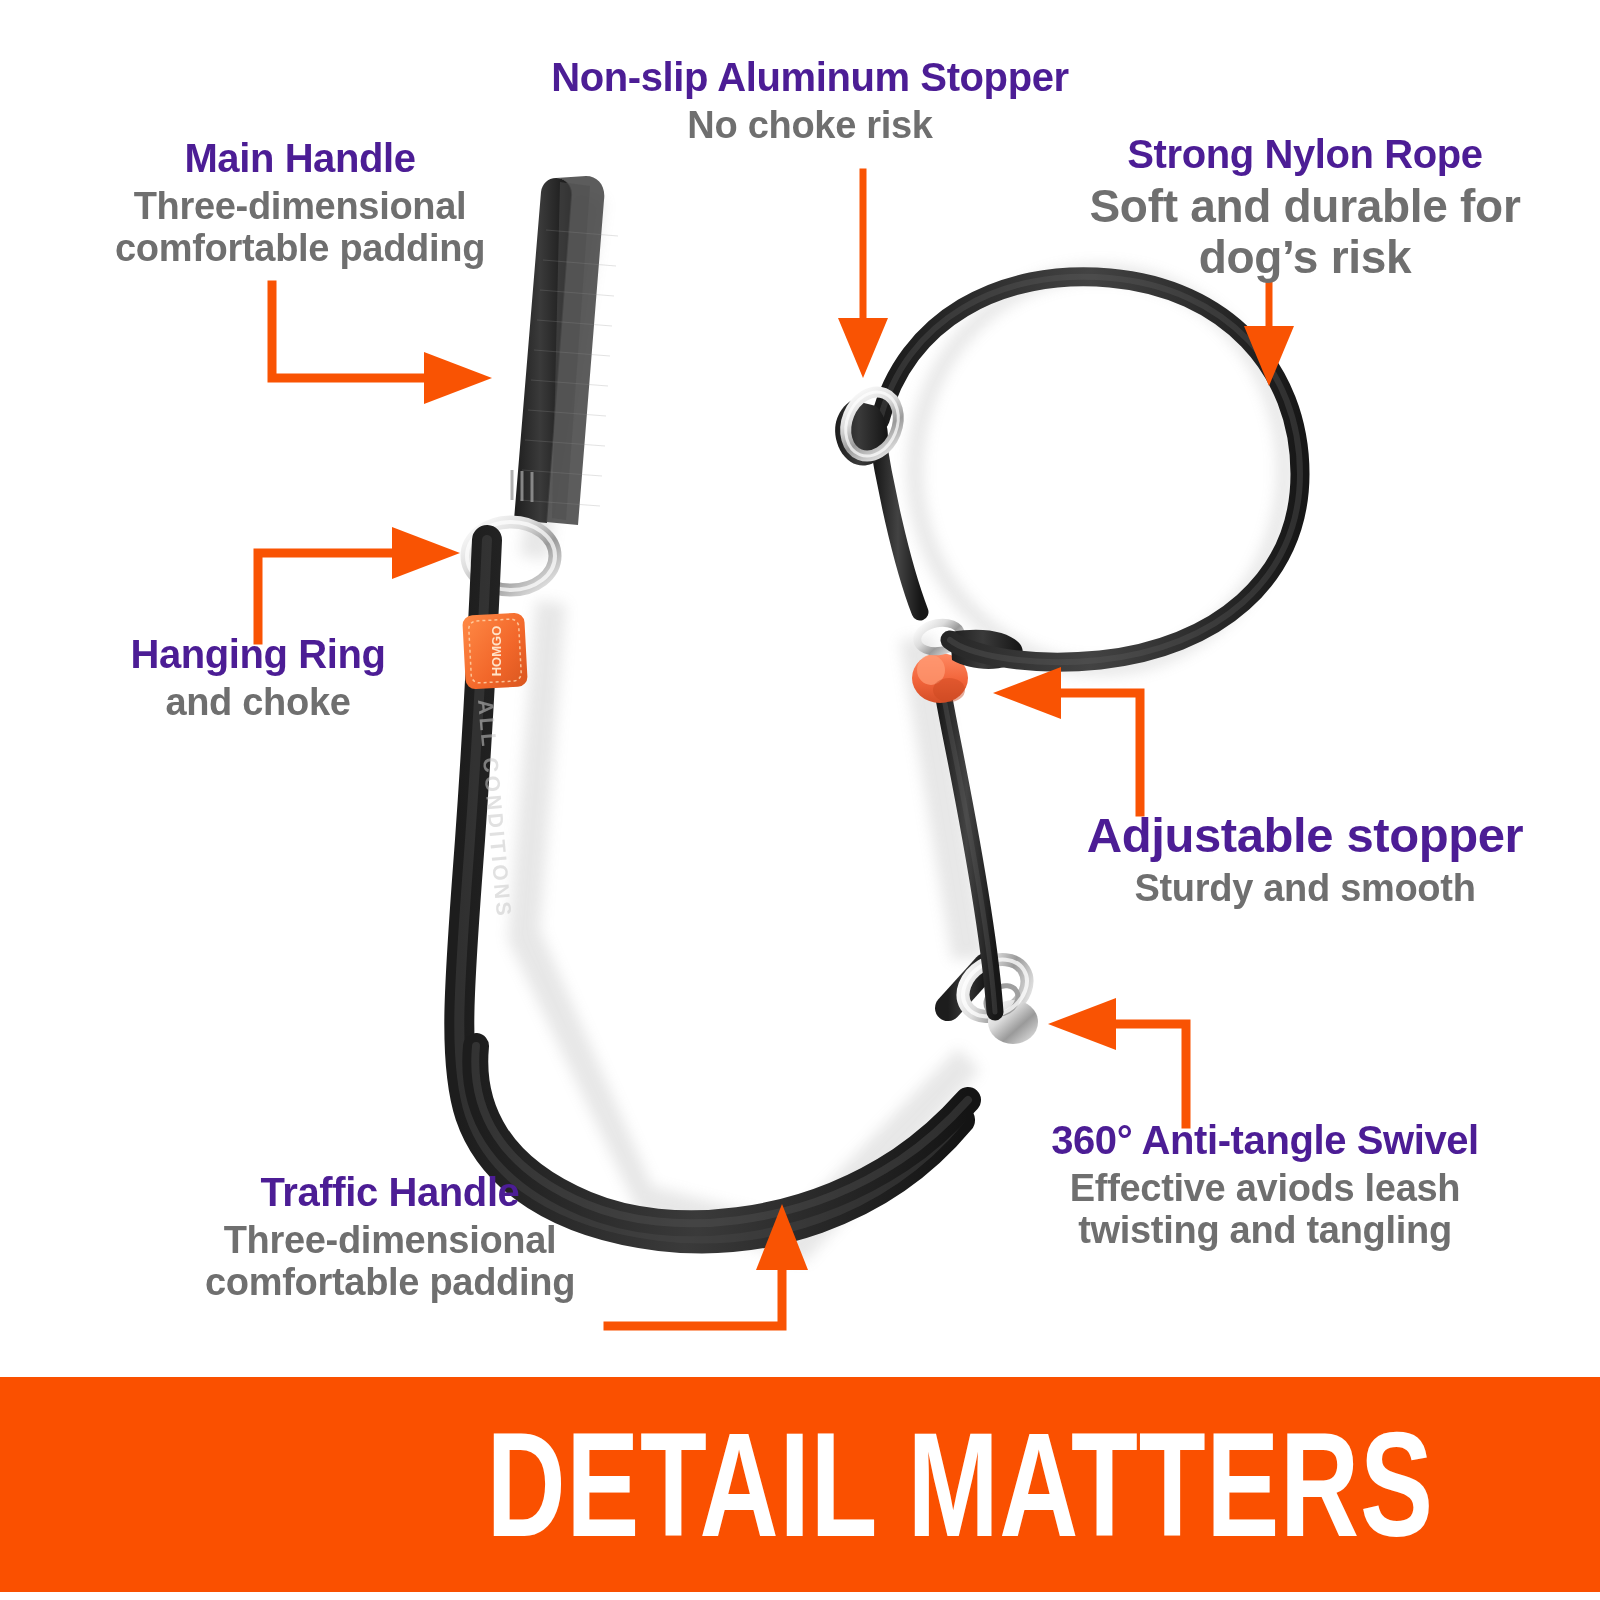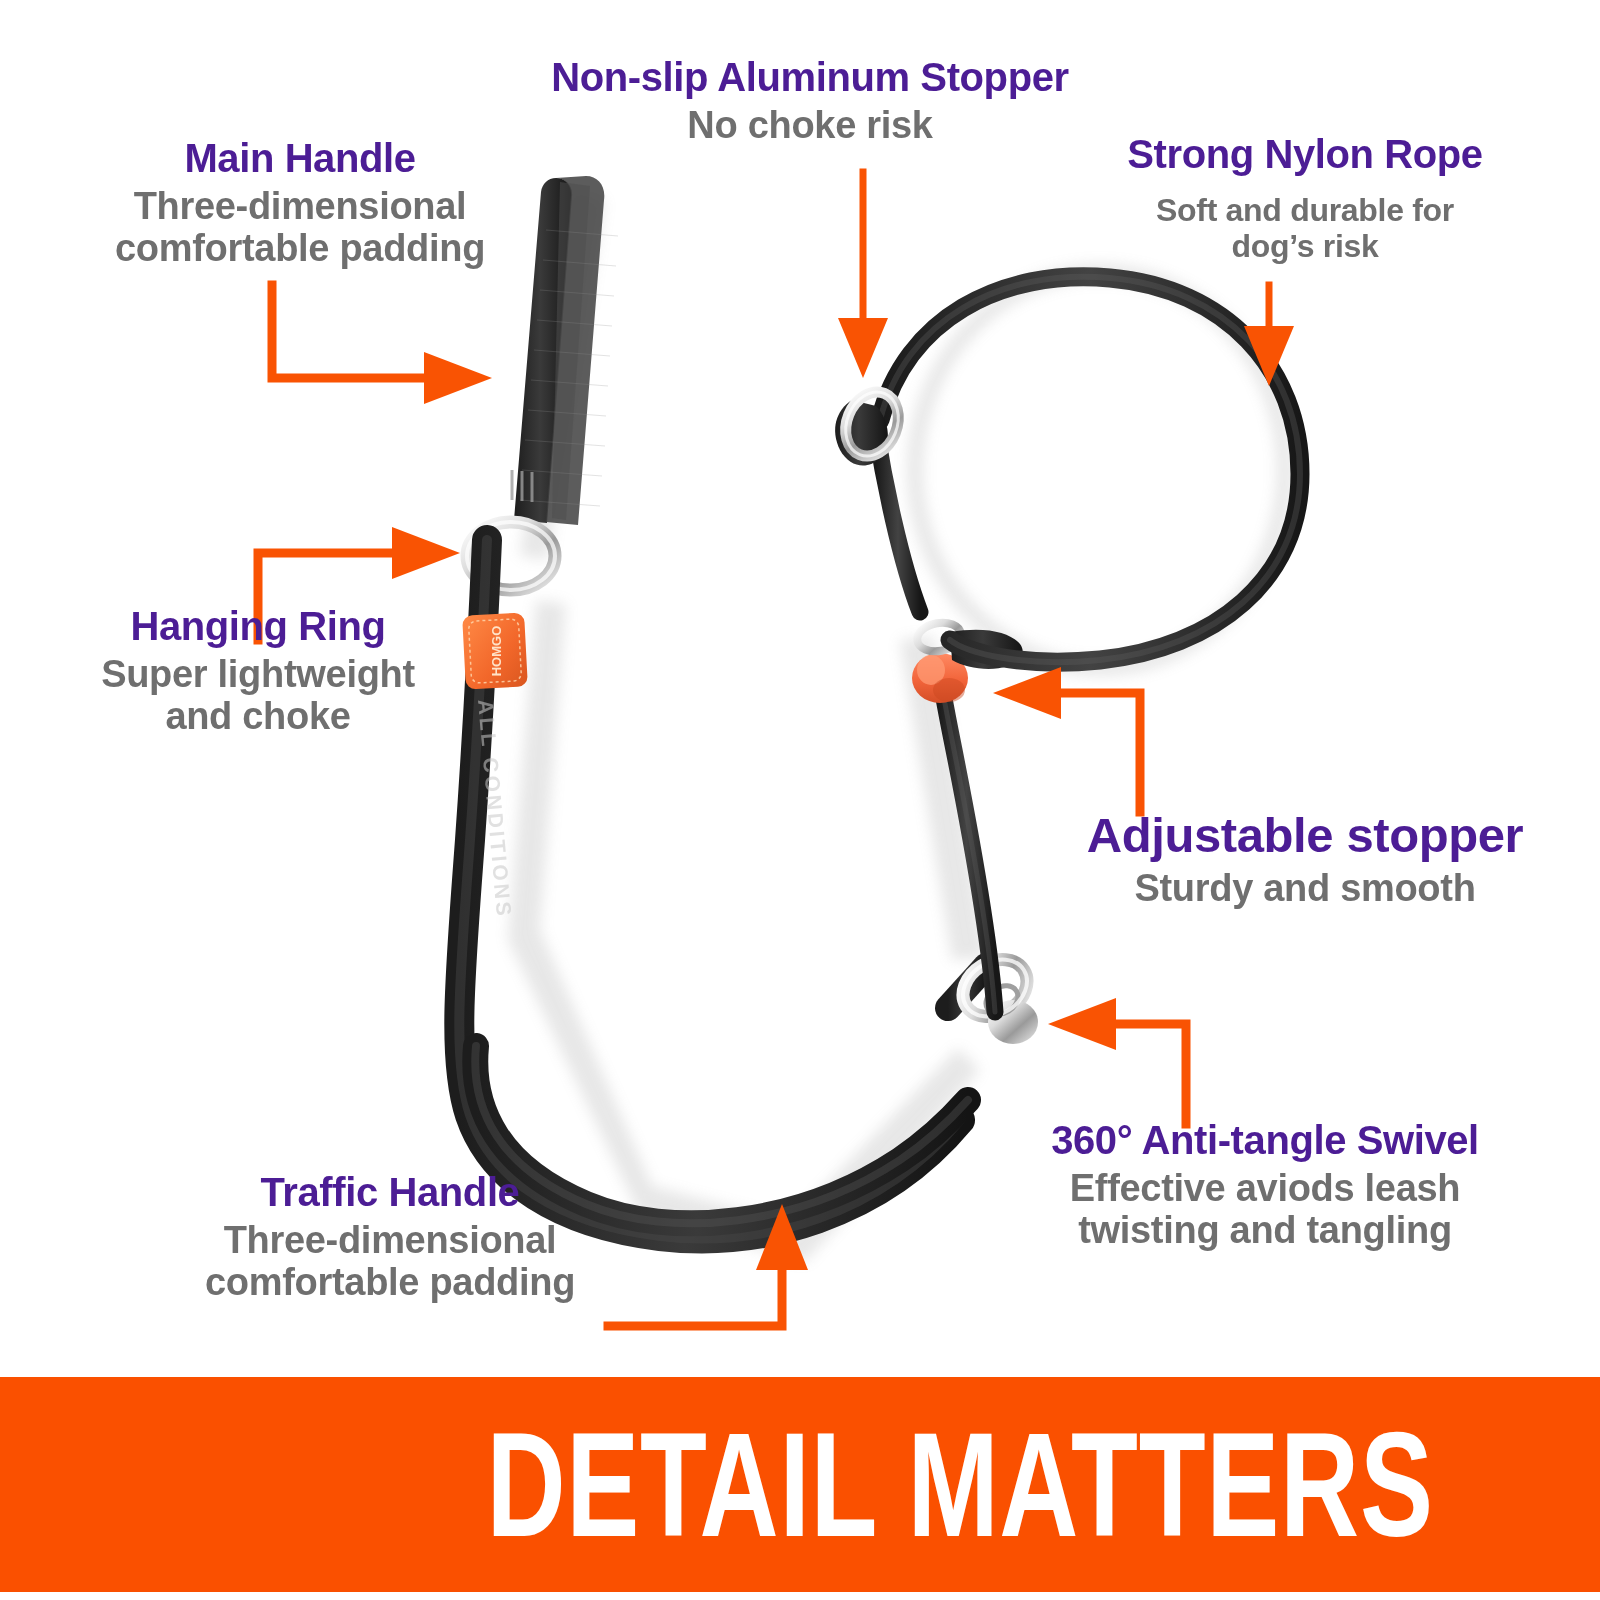--- a/index.html
+++ b/index.html
@@ -25,23 +25,23 @@
   #c-main      {left:40px;  top:136px;  width:520px;}
   #c-main .title{font-size:40px;}
   #c-main .sub {font-size:38px;margin-top:4px;}
 
   #c-stopper   {left:470px; top:55px;   width:680px;}
   #c-stopper .title{font-size:40px;}
   #c-stopper .sub{font-size:38px;margin-top:4px;}
 
   #c-rope      {left:1040px;top:132px;  width:530px;}
   #c-rope .title{font-size:40px;}
-  #c-rope .sub {font-size:32px;margin-top:16px;}
-
-  #c-ring      {left:48px;  top:604px;  width:420px;}
+  #c-rope .sub {font-size:46px;margin-top:4px;}
+
+  #c-ring      {left:48px;  top:632px;  width:420px;}
   #c-ring .title{font-size:40px;}
   #c-ring .sub {font-size:38px;margin-top:4px;}
 
   #c-adj       {left:1035px;top:808px;  width:540px;}
   #c-adj .title{font-size:49px;}
   #c-adj .sub  {font-size:38px;margin-top:4px;}
 
   #c-swivel    {left:960px; top:1118px; width:610px;}
   #c-swivel .title{font-size:40px;}
   #c-swivel .sub{font-size:38px;margin-top:4px;}
@@ -290,21 +290,20 @@
     <div class="title">Strong Nylon Rope</div>
     <div class="sub">
       <div>Soft and durable for</div>
       <div>dog’s risk</div>
     </div>
   </div>
 
   <div class="callout" id="c-ring">
     <div class="title">Hanging Ring</div>
     <div class="sub">
-      <div>Super lightweight</div>
       <div>and choke</div>
     </div>
   </div>
 
   <div class="callout" id="c-adj">
     <div class="title">Adjustable stopper</div>
     <div class="sub">
       <div>Sturdy and smooth</div>
     </div>
   </div>

